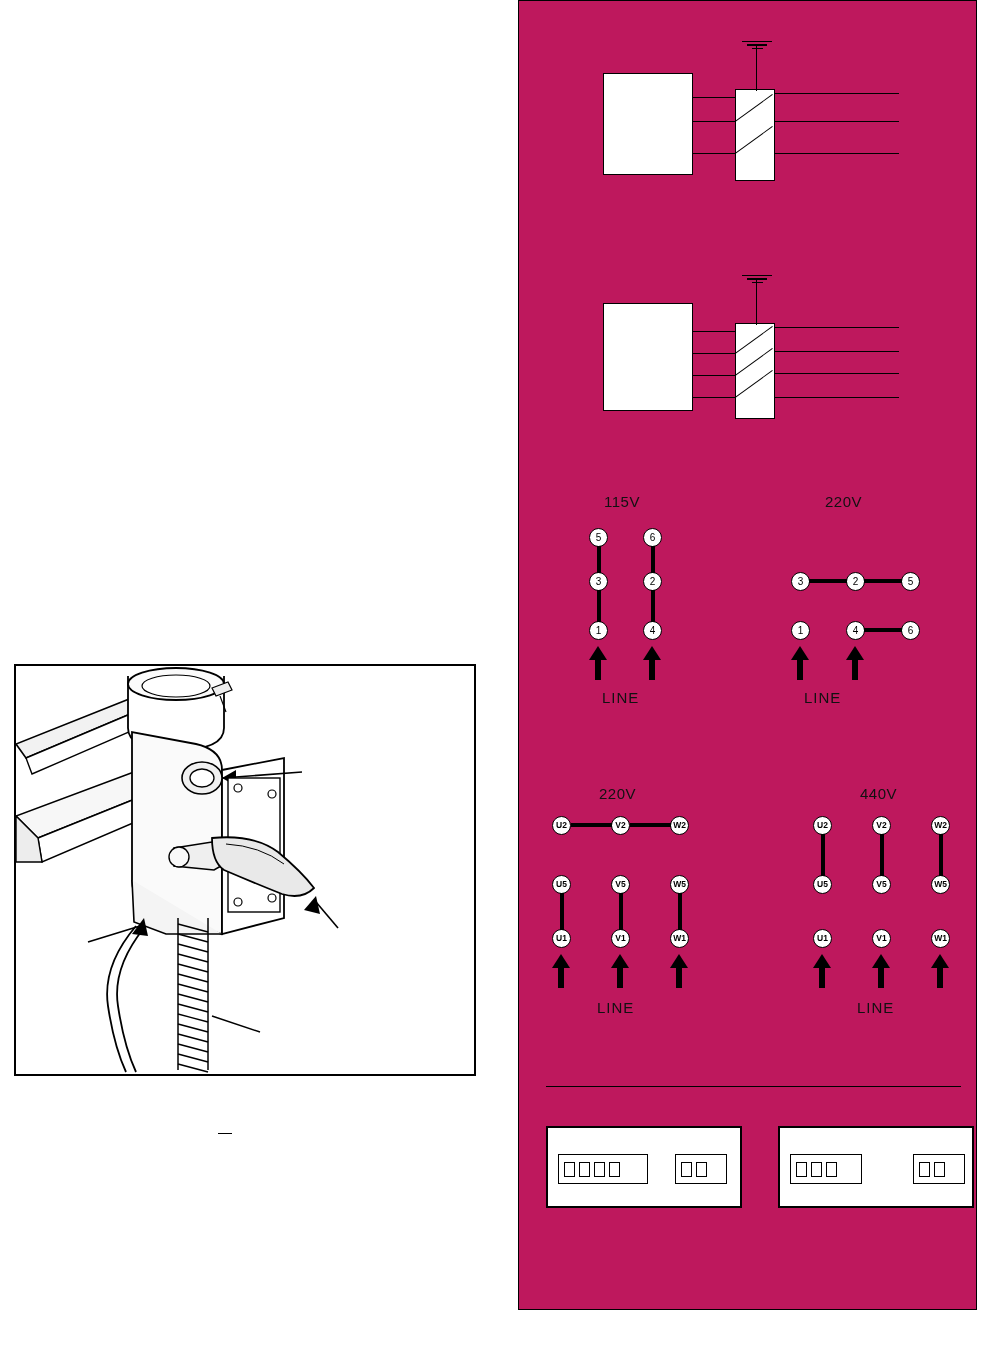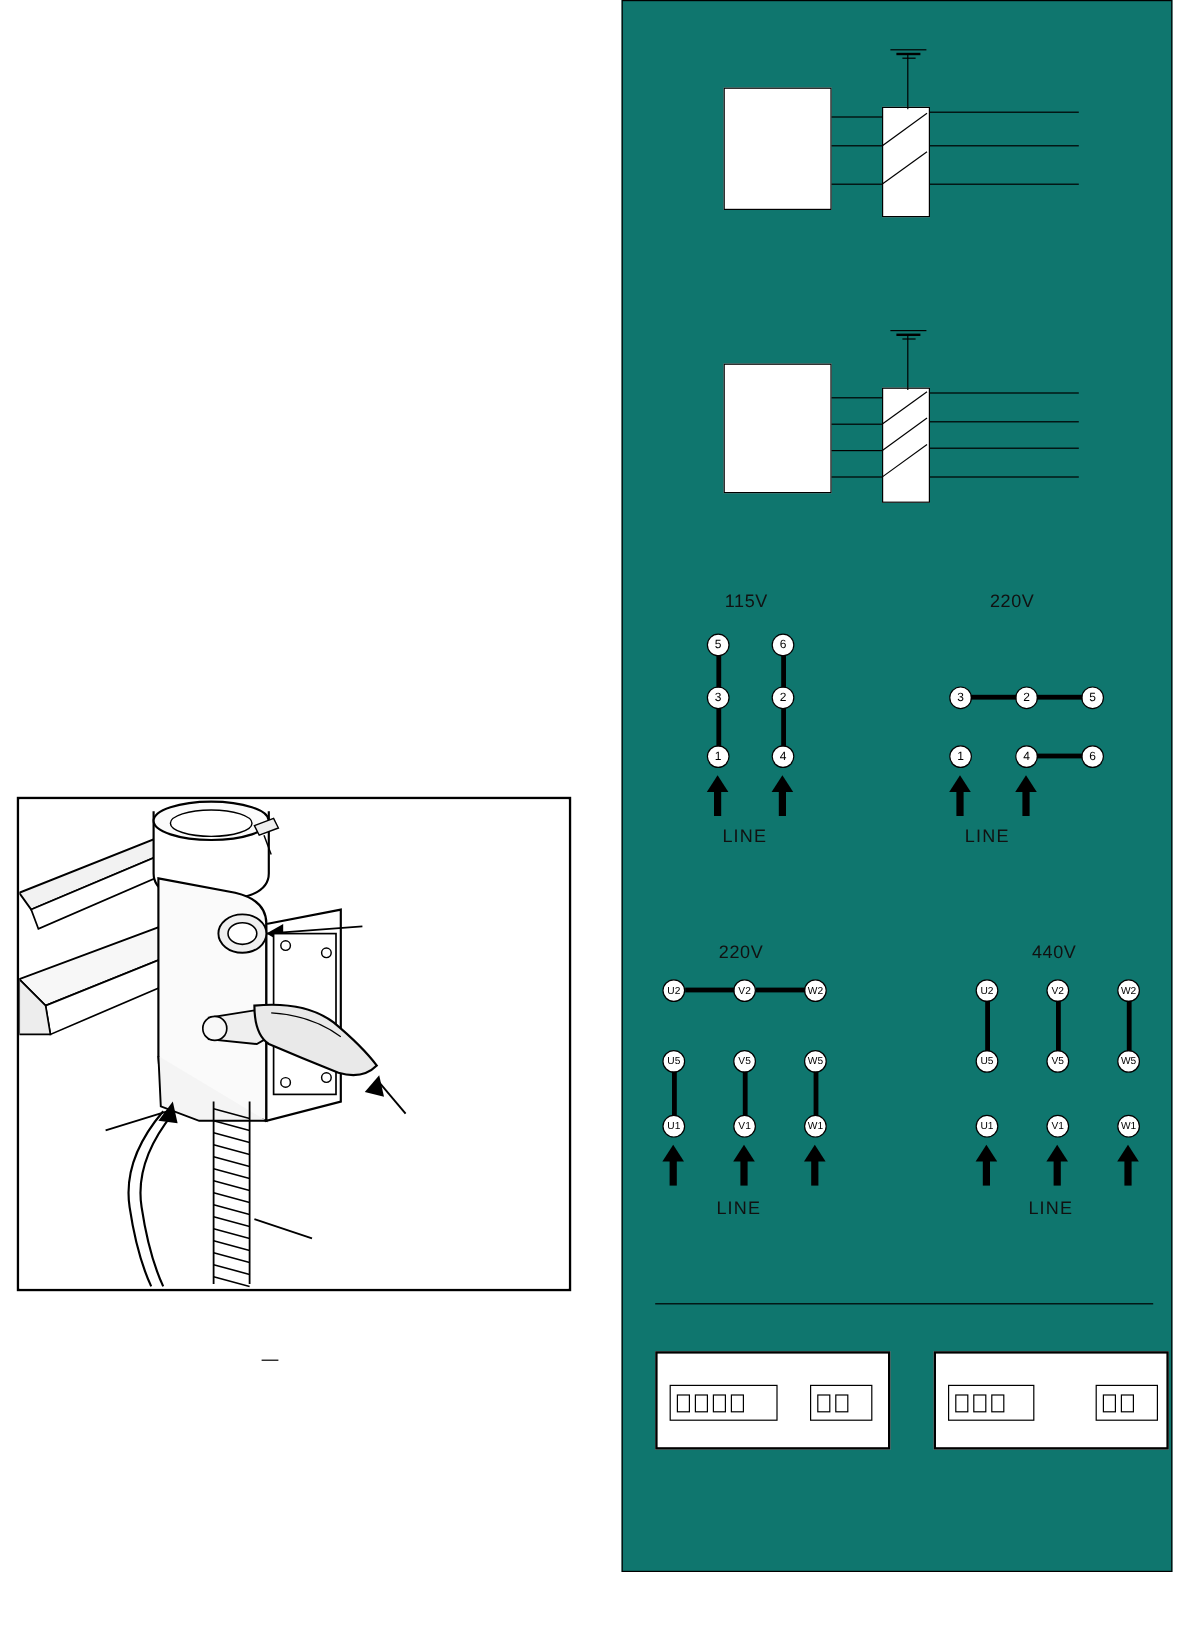--- a/index.html
+++ b/index.html
@@ -18,21 +18,21 @@
 
   
   #right-panel {
     position: absolute;
     left: 518px;
     top: 0px;
     width: 459px;
     height: 1310px;
     border: 1px solid #000;
     box-sizing: border-box;
-    background: #0f766e;
+    background: #be185d;
   }
 
   
   .lbl {
     position: absolute;
     font-size: 15px;
     letter-spacing: 0.5px;
     color: #111;
     white-space: nowrap;
   }
@@ -89,21 +89,21 @@
     height: 19px;
     border: 1.3px solid #000;
     border-radius: 50%;
     background: #fff;
     font-size: 10px;
     line-height: 17px;
     text-align: center;
     box-sizing: border-box;
     color: #000;
   }
-  .term.sm { font-size: 8.5px; }
+  .term.sm { font-size: 8.5px; font-weight: bold; }
   .link {
     position: absolute;
     background: #000;
   }
   
   .arrow {
     position: absolute;
     width: 18px;
     height: 34px;
   }

